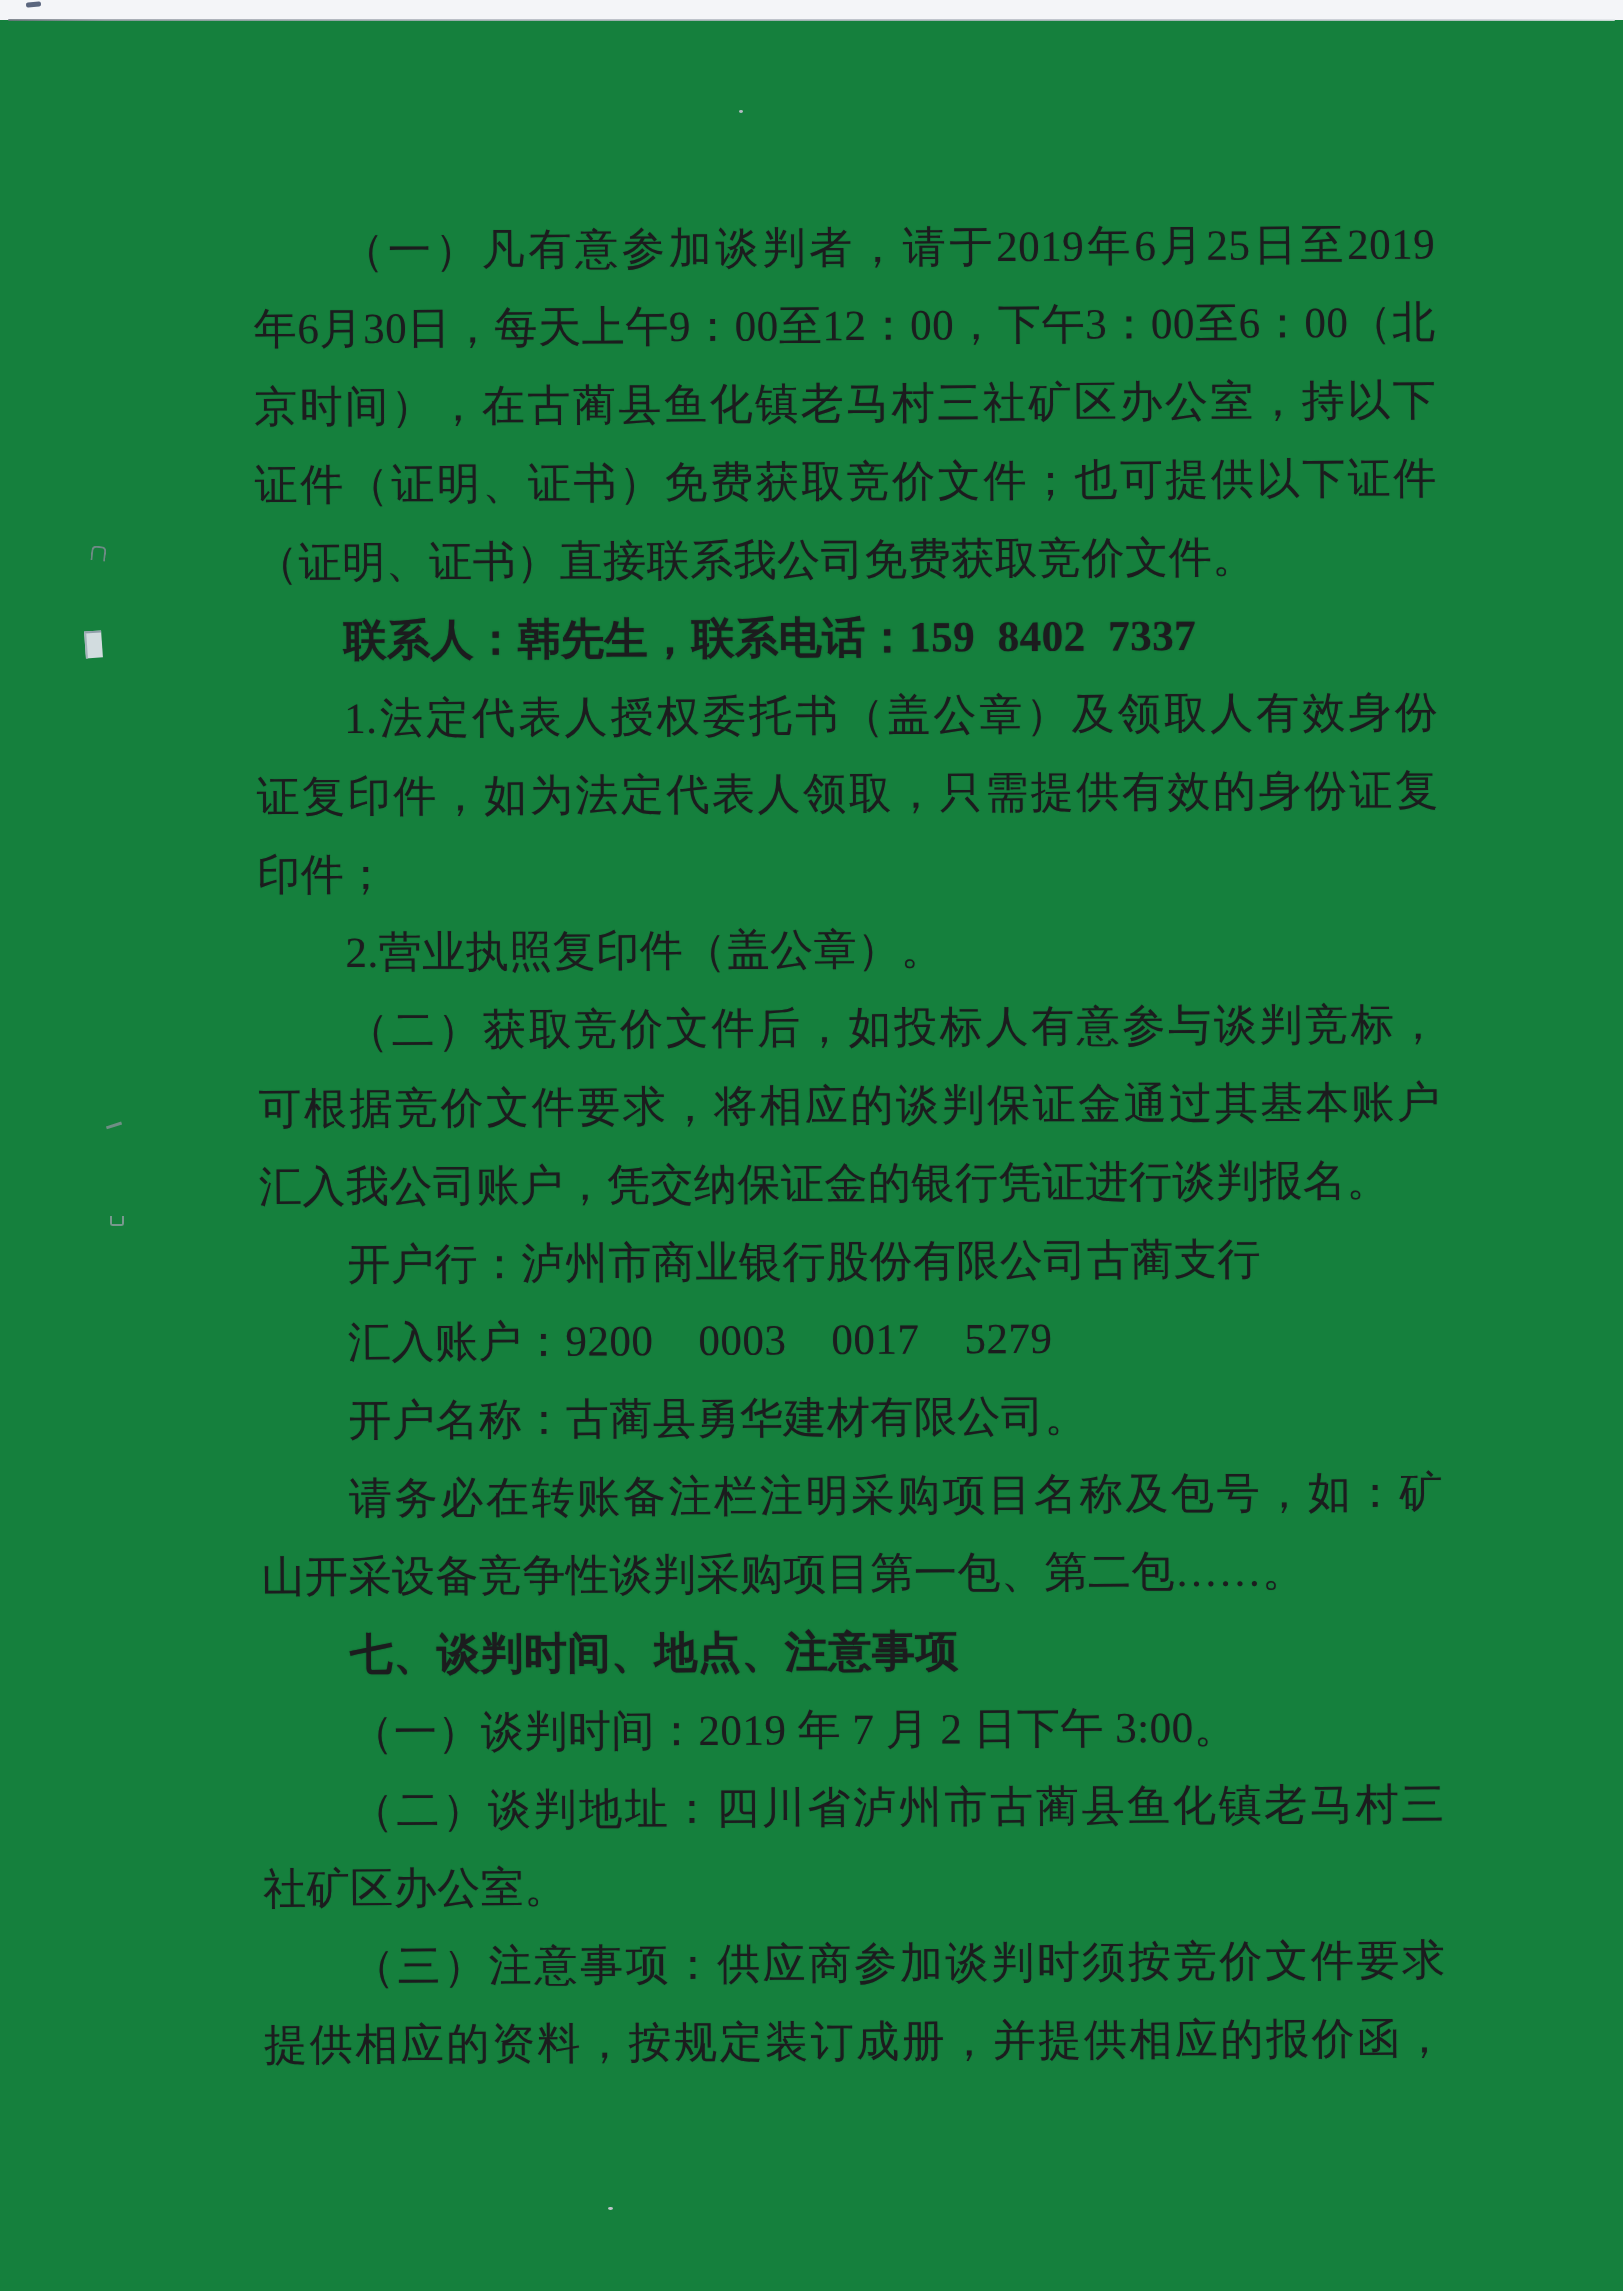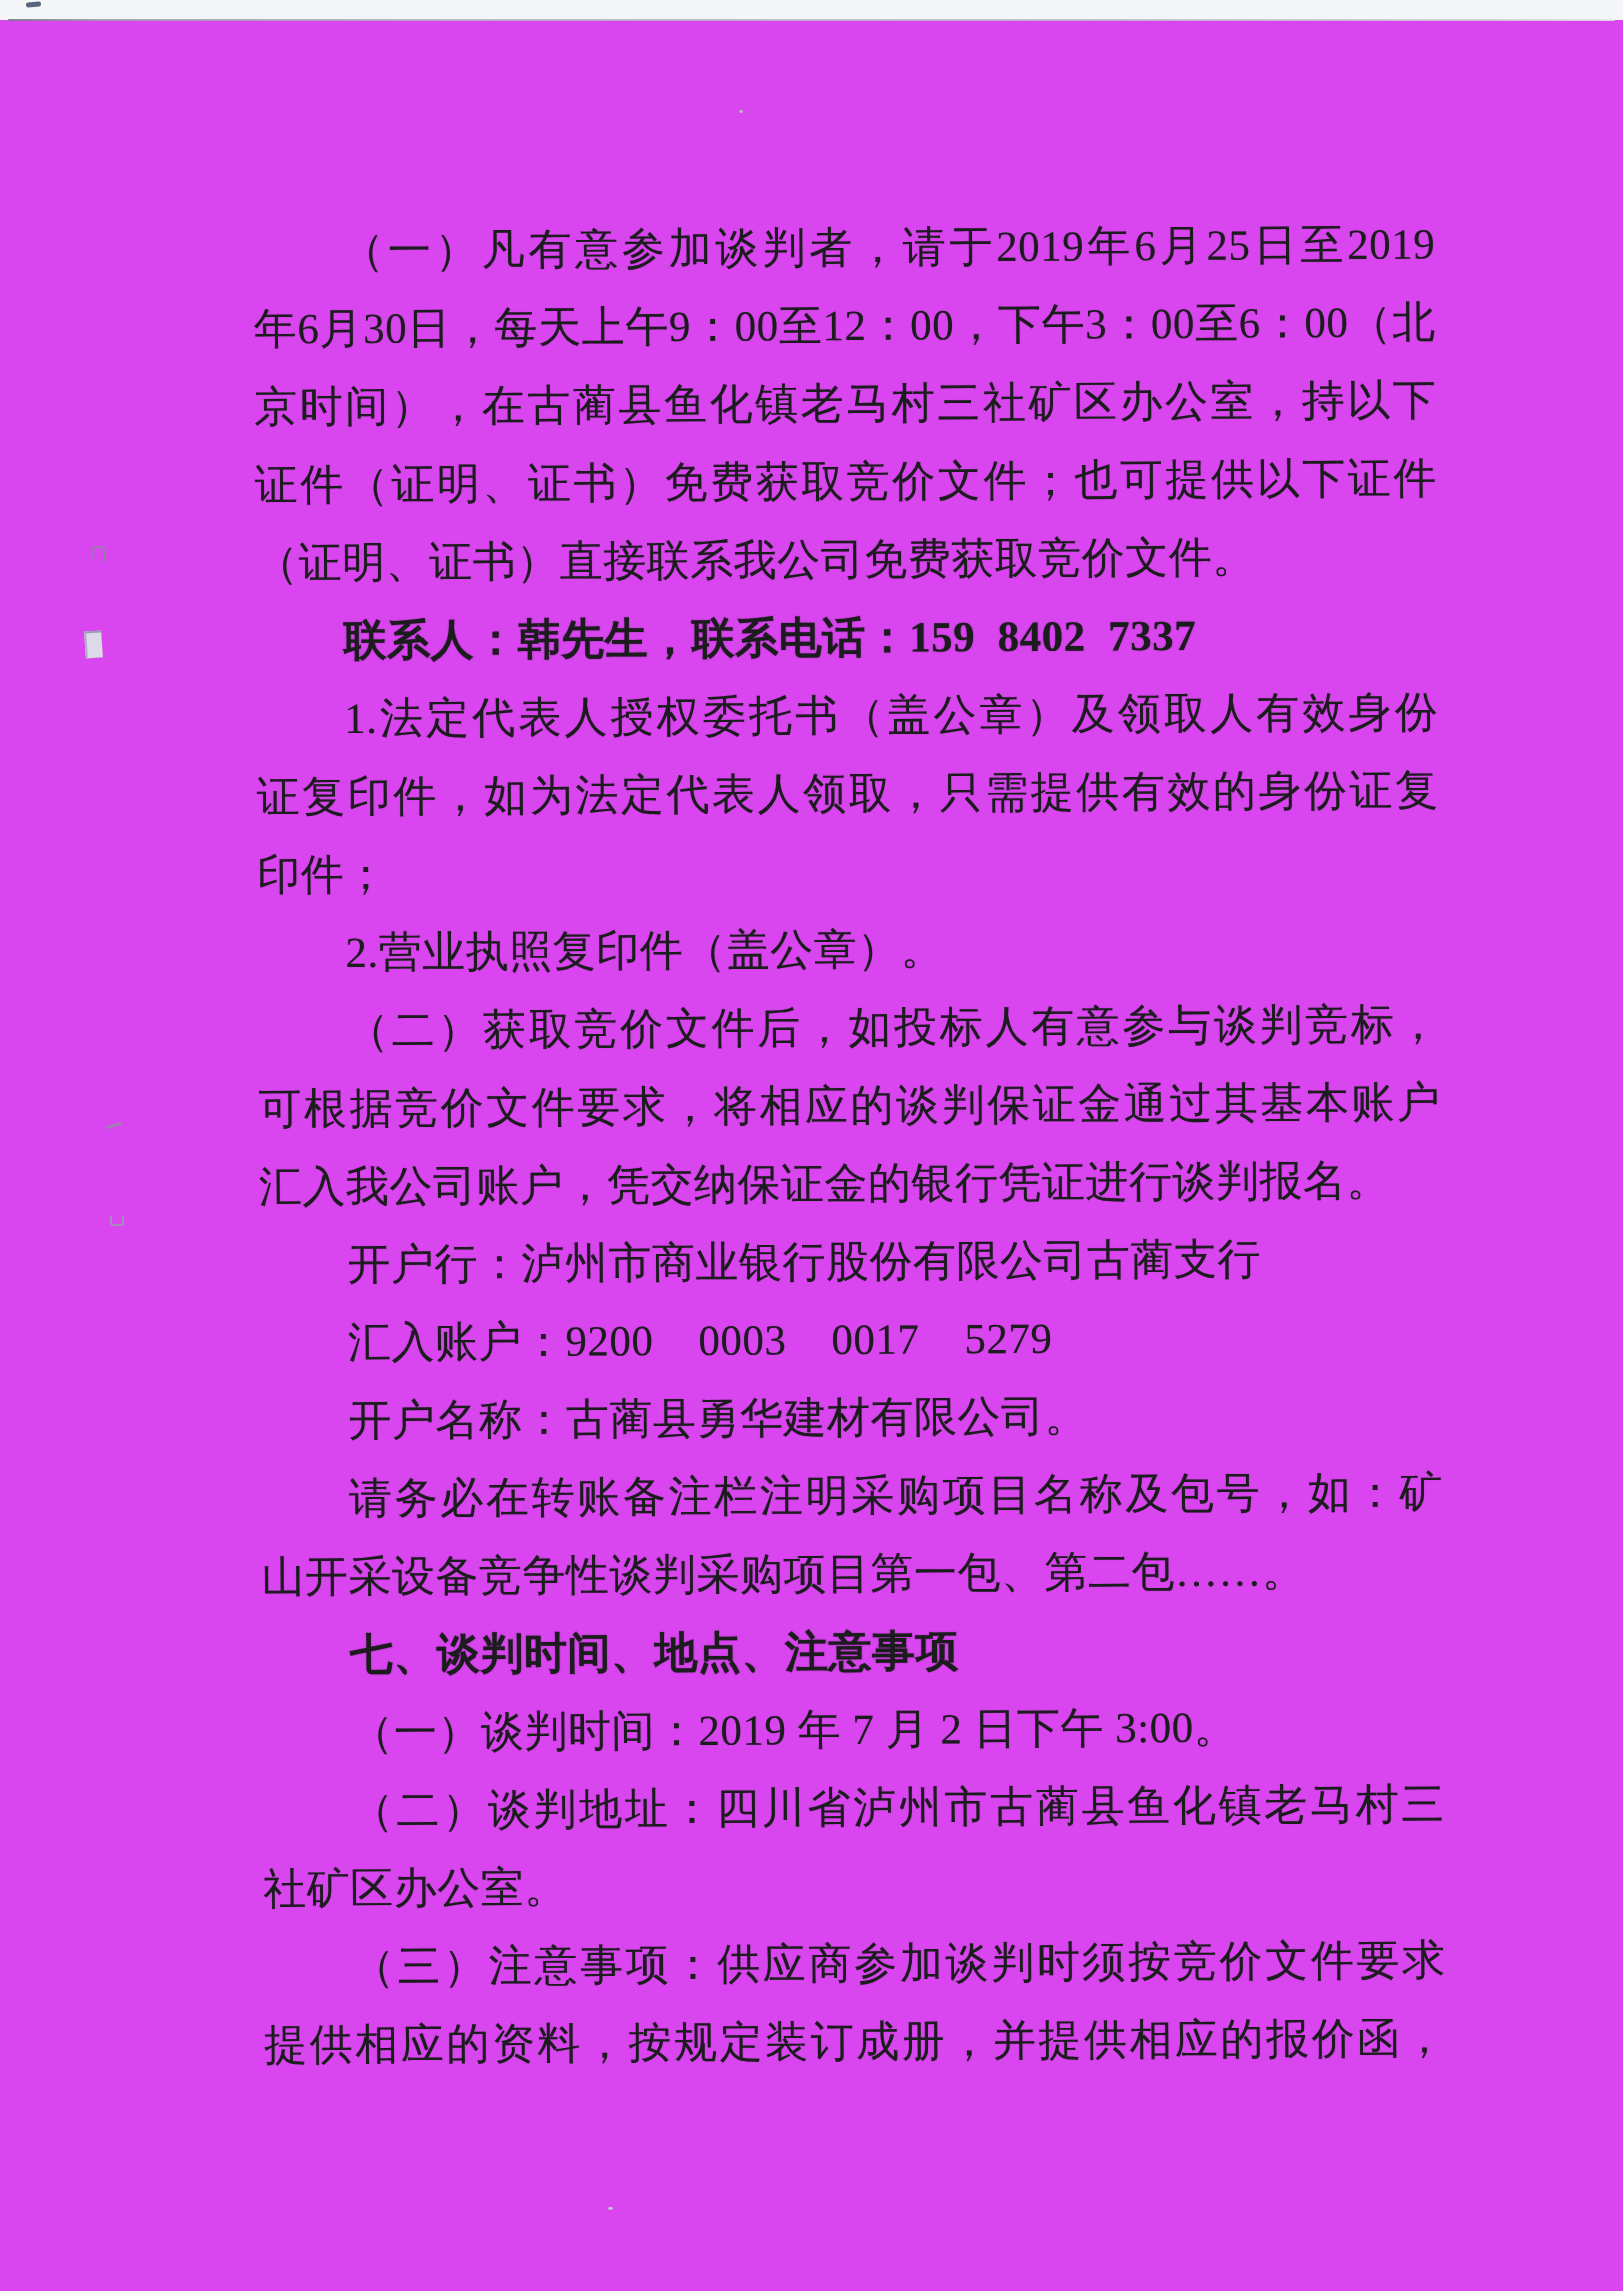--- a/index.html
+++ b/index.html
@@ -5,21 +5,21 @@
   html,body{margin:0;padding:0;}
   body{
     width:1623px;height:2292px;
     background:#eef0f2;
     font-family:"Liberation Serif","DejaVu Serif",serif;
     overflow:hidden;
   }
   .sheet{
     position:relative;
     width:1623px;height:2292px;
-    background:#d946ef;
+    background:#15803d;
     overflow:hidden;
   }
   
   .top-strip{
     position:absolute;left:0;top:0;width:1623px;height:19.6px;
     background:#f4f5f8;
   }
   .top-edge-line{
     position:absolute;left:7.8px;top:18.6px;width:1607px;height:2.9px;
     border-radius:2px;

